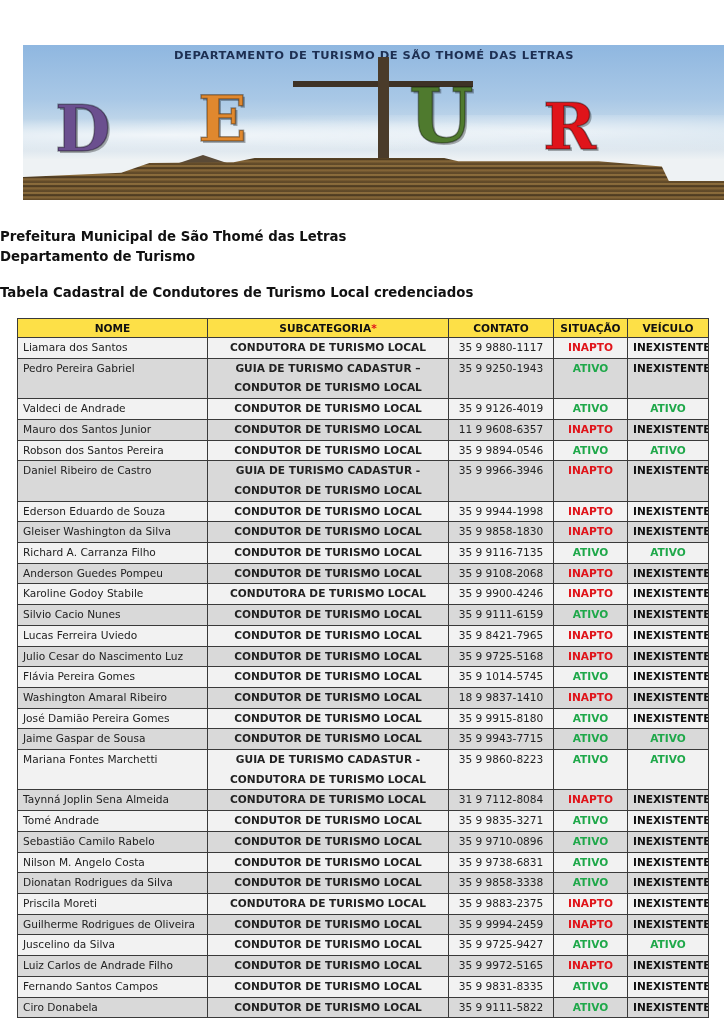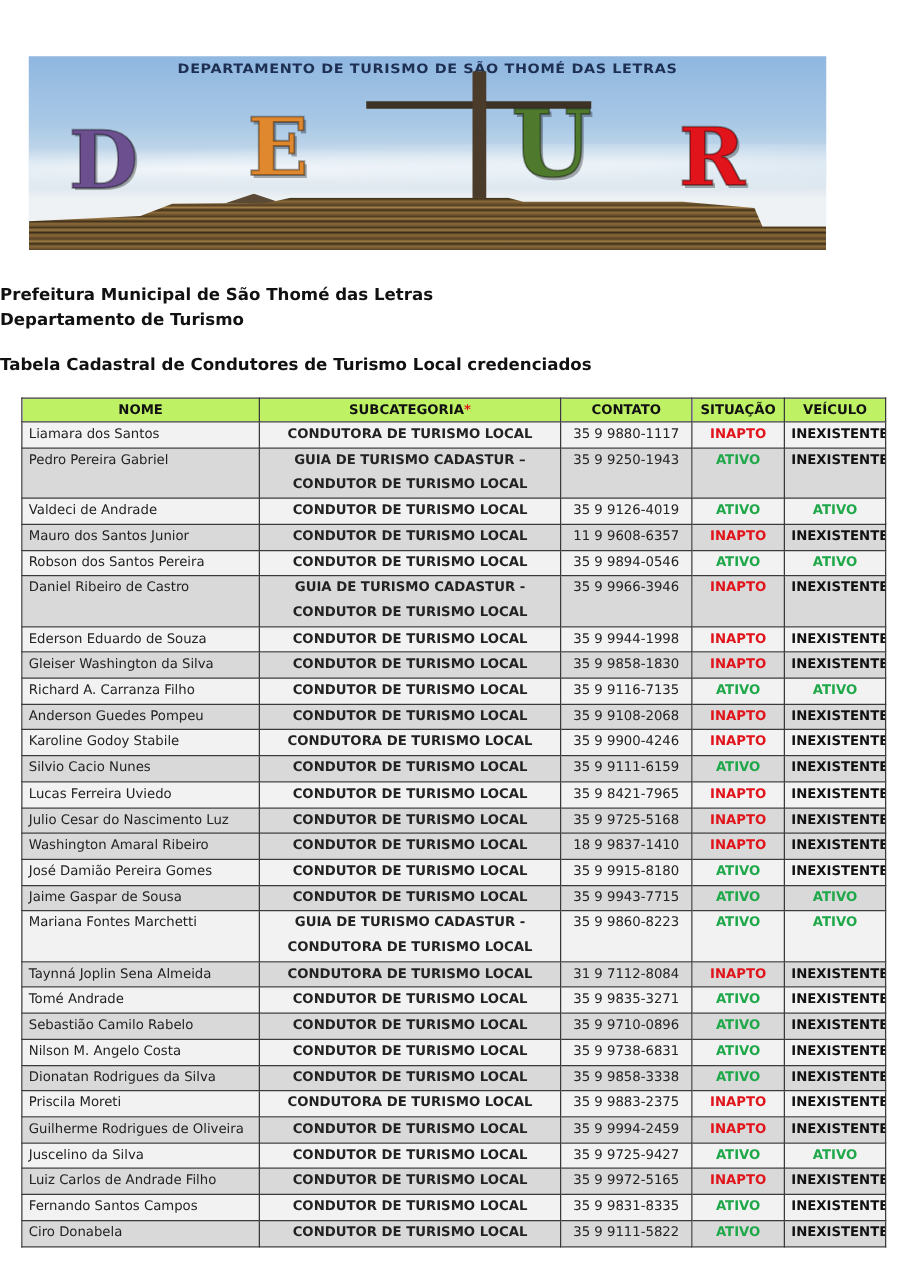--- a/index.html
+++ b/index.html
@@ -1,19 +1,19 @@
 <!DOCTYPE html>
 <html><head>
 <meta charset="utf-8">
 <style>
   html, body { margin: 0; padding: 0; background: #ffffff; }
   body { width: 724px; height: 1024px; position: relative; overflow: hidden; font-family: "Liberation Sans", sans-serif; color: #1a1a1a; }
 
   
-  .banner { position: absolute; left: 23px; top: 45px; width: 638px; height: 155px; overflow: hidden;
+  .banner { position: absolute; left: 23px; top: 45px; width: 702px; height: 155px; overflow: hidden;
     background: linear-gradient(180deg, #8fb7e0 0%, #a9c8e6 35%, #c9dceb 55%, #dfe8ef 68%, #eef2f4 74%); }
   .banner .clouds { position: absolute; left: 0; top: 70px; width: 100%; height: 40px;
     background: radial-gradient(ellipse at 20% 50%, rgba(255,255,255,0.7) 0%, rgba(255,255,255,0) 60%),
                 radial-gradient(ellipse at 75% 40%, rgba(255,255,255,0.6) 0%, rgba(255,255,255,0) 60%); }
   .banner .dept-text { position: absolute; left: 0; top: 3px; width: 100%; text-align: center; font-family: "DejaVu Sans", sans-serif;
     font-weight: bold; font-size: 11.5px; letter-spacing: 0.5px; color: #1d2f52; transform: scaleY(0.9); }
   .banner .rock { position: absolute; left: 0; bottom: 0; width: 100%; height: 42px;
     background: repeating-linear-gradient(0deg, #5b4526 0px, #8a6a3a 3px, #3d2e1a 5px, #a07d45 7px, #4a3820 9px);
     clip-path: polygon(0 45%, 14% 35%, 18% 12%, 30% 10%, 33% 0, 60% 0, 62% 8%, 82% 8%, 91% 20%, 92% 55%, 100% 55%, 100% 100%, 0 100%); }
   .banner .cross-v { position: absolute; left: 355px; top: 12px; width: 11px; height: 110px; background: #4a3b2a; }
@@ -34,21 +34,21 @@
 
   
   table.reg { position: absolute; left: 17px; top: 318px; width: 691px; border-collapse: collapse; table-layout: fixed;
     font-family: "DejaVu Sans", sans-serif; font-size: 10.6px; color: #222; }
   table.reg col.c1 { width: 190px; }
   table.reg col.c2 { width: 241px; }
   table.reg col.c3 { width: 105px; }
   table.reg col.c4 { width: 74px; }
   table.reg col.c5 { width: 81px; }
   table.reg th, table.reg td { border: 1px solid #3a3a3a; padding: 0 5px; vertical-align: top; line-height: 19.7px; height: 19.7px; white-space: nowrap; overflow: hidden; }
-  table.reg th { background: #bef264; font-weight: bold; text-align: center; color: #111; height: 18px; line-height: 18px; }
+  table.reg th { background: #fde047; font-weight: bold; text-align: center; color: #111; height: 18px; line-height: 18px; }
   table.reg th .asterisk { color: #e0141a; }
   table.reg tr.light td { background: #f2f2f2; }
   table.reg tr.dark td { background: #d9d9d9; }
   table.reg td.name { text-align: left; }
   table.reg td.sub, table.reg td.contact, table.reg td.status, table.reg td.vehicle { text-align: center; }
   table.reg td.sub { white-space: normal; font-weight: bold; }
   .st-ativo { color: #1fa84a; font-weight: bold; }
   .st-inapto { color: #e0141a; font-weight: bold; }
   .veh-inex { color: #111; font-weight: bold; }
 </style>
@@ -214,20 +214,29 @@
       </tr>
       <tr class="dark">
         <td class="name">Julio Cesar do Nascimento Luz</td>
         <td class="sub">
           <div>CONDUTOR DE TURISMO LOCAL</div>
         </td>
         <td class="contact">35 9 9725-5168</td>
         <td class="status"><span class="st-inapto">INAPTO</span></td>
         <td class="vehicle"><span class="veh-inex">INEXISTENTE</span></td>
       </tr>
+      <tr class="light">
+        <td class="name">Flávia Pereira Gomes</td>
+        <td class="sub">
+          <div>CONDUTOR DE TURISMO LOCAL</div>
+        </td>
+        <td class="contact">35 9 1014-5745</td>
+        <td class="status"><span class="st-ativo">ATIVO</span></td>
+        <td class="vehicle"><span class="veh-inex">INEXISTENTE</span></td>
+      </tr>
       <tr class="dark">
         <td class="name">Washington Amaral Ribeiro</td>
         <td class="sub">
           <div>CONDUTOR DE TURISMO LOCAL</div>
         </td>
         <td class="contact">18 9 9837-1410</td>
         <td class="status"><span class="st-inapto">INAPTO</span></td>
         <td class="vehicle"><span class="veh-inex">INEXISTENTE</span></td>
       </tr>
       <tr class="light">

